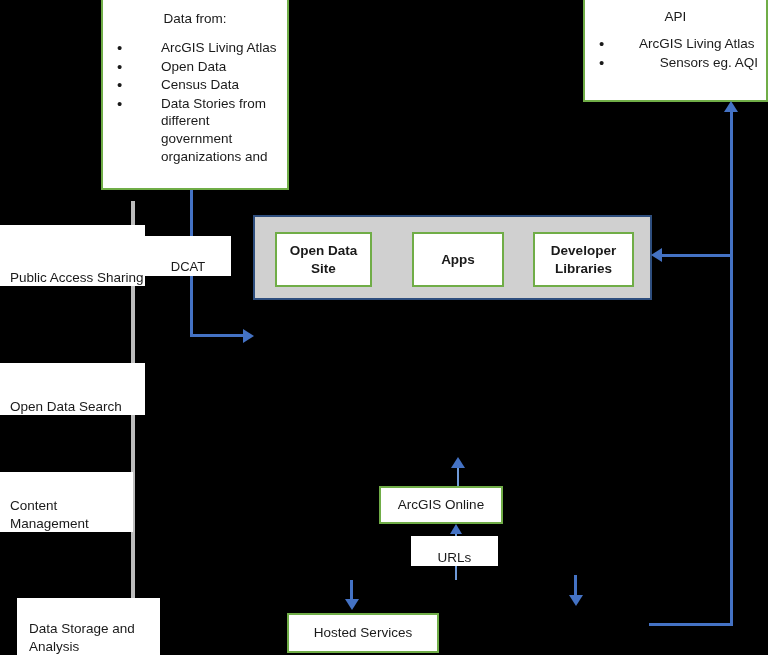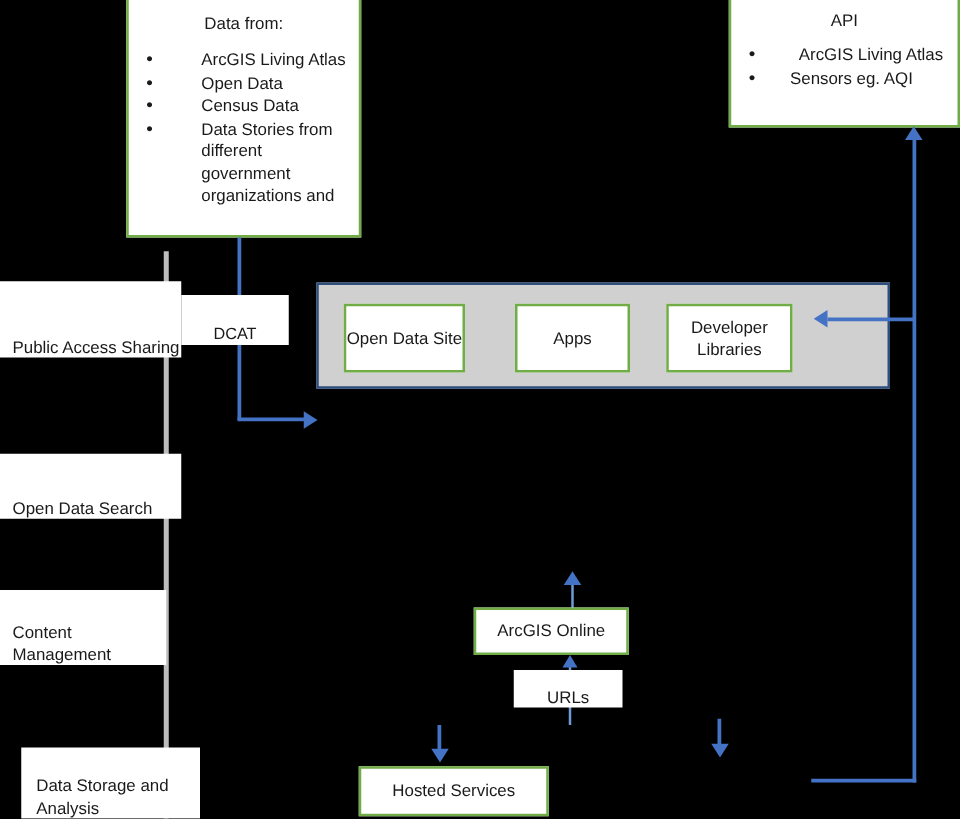--- a/index.html
+++ b/index.html
@@ -158,21 +158,21 @@
       <li>Open Data</li>
       <li>Census Data</li>
       <li>Data Stories from different government organizations and</li>
     </ul>
   </div>
 
   <div class="box green card" style="left:583px; top:-2px; width:185px; height:104px;">
     <span class="card-title" style="margin-top:8px; margin-bottom:10px;">API</span>
     <ul>
       <li style="padding-left:54px;">ArcGIS Living Atlas</li>
-      <li style="padding-left:47px;">Sensors eg. AQI</li>
+      <li style="padding-left:47px;text-align:right;">Sensors eg. AQI</li>
     </ul>
   </div>
 
   <div class="box plain left-label" style="left:0px; top:225px; width:145px; height:61px;">
     <span>Public Access Sharing</span>
   </div>
 
   <div class="box plain left-label" style="left:0px; top:363px; width:145px; height:52px;">
     <span>Open Data Search</span>
   </div>
@@ -187,21 +187,21 @@
 
   <div class="ln" style="left:190px; top:190px; width:3px; height:146px;"></div>
 
   <div class="ln" style="left:190px; top:334px; width:55px; height:3px;"></div>
   <div class="arrow arrow-right" style="left:243px; top:329px;"></div>
 
   <div class="box plain" style="left:145px; top:236px; width:86px; height:40px; font-size:13px;">
     <span>DCAT</span>
   </div>
 
-  <div class="panel" style="left:253px; top:226px; width:459px; height:85px;">
+  <div class="panel" style="left:253px; top:215px; width:399px; height:85px;font-weight:bold;">
     <div class="panel-item" style="left:20px; top:15px; width:97px; height:55px;">
       <span>Open Data Site</span>
     </div>
     <div class="panel-item" style="left:157px; top:15px; width:92px; height:55px;">
       <span>Apps</span>
     </div>
     <div class="panel-item" style="left:278px; top:15px; width:101px; height:55px;">
       <span>Developer Libraries</span>
     </div>
   </div>

